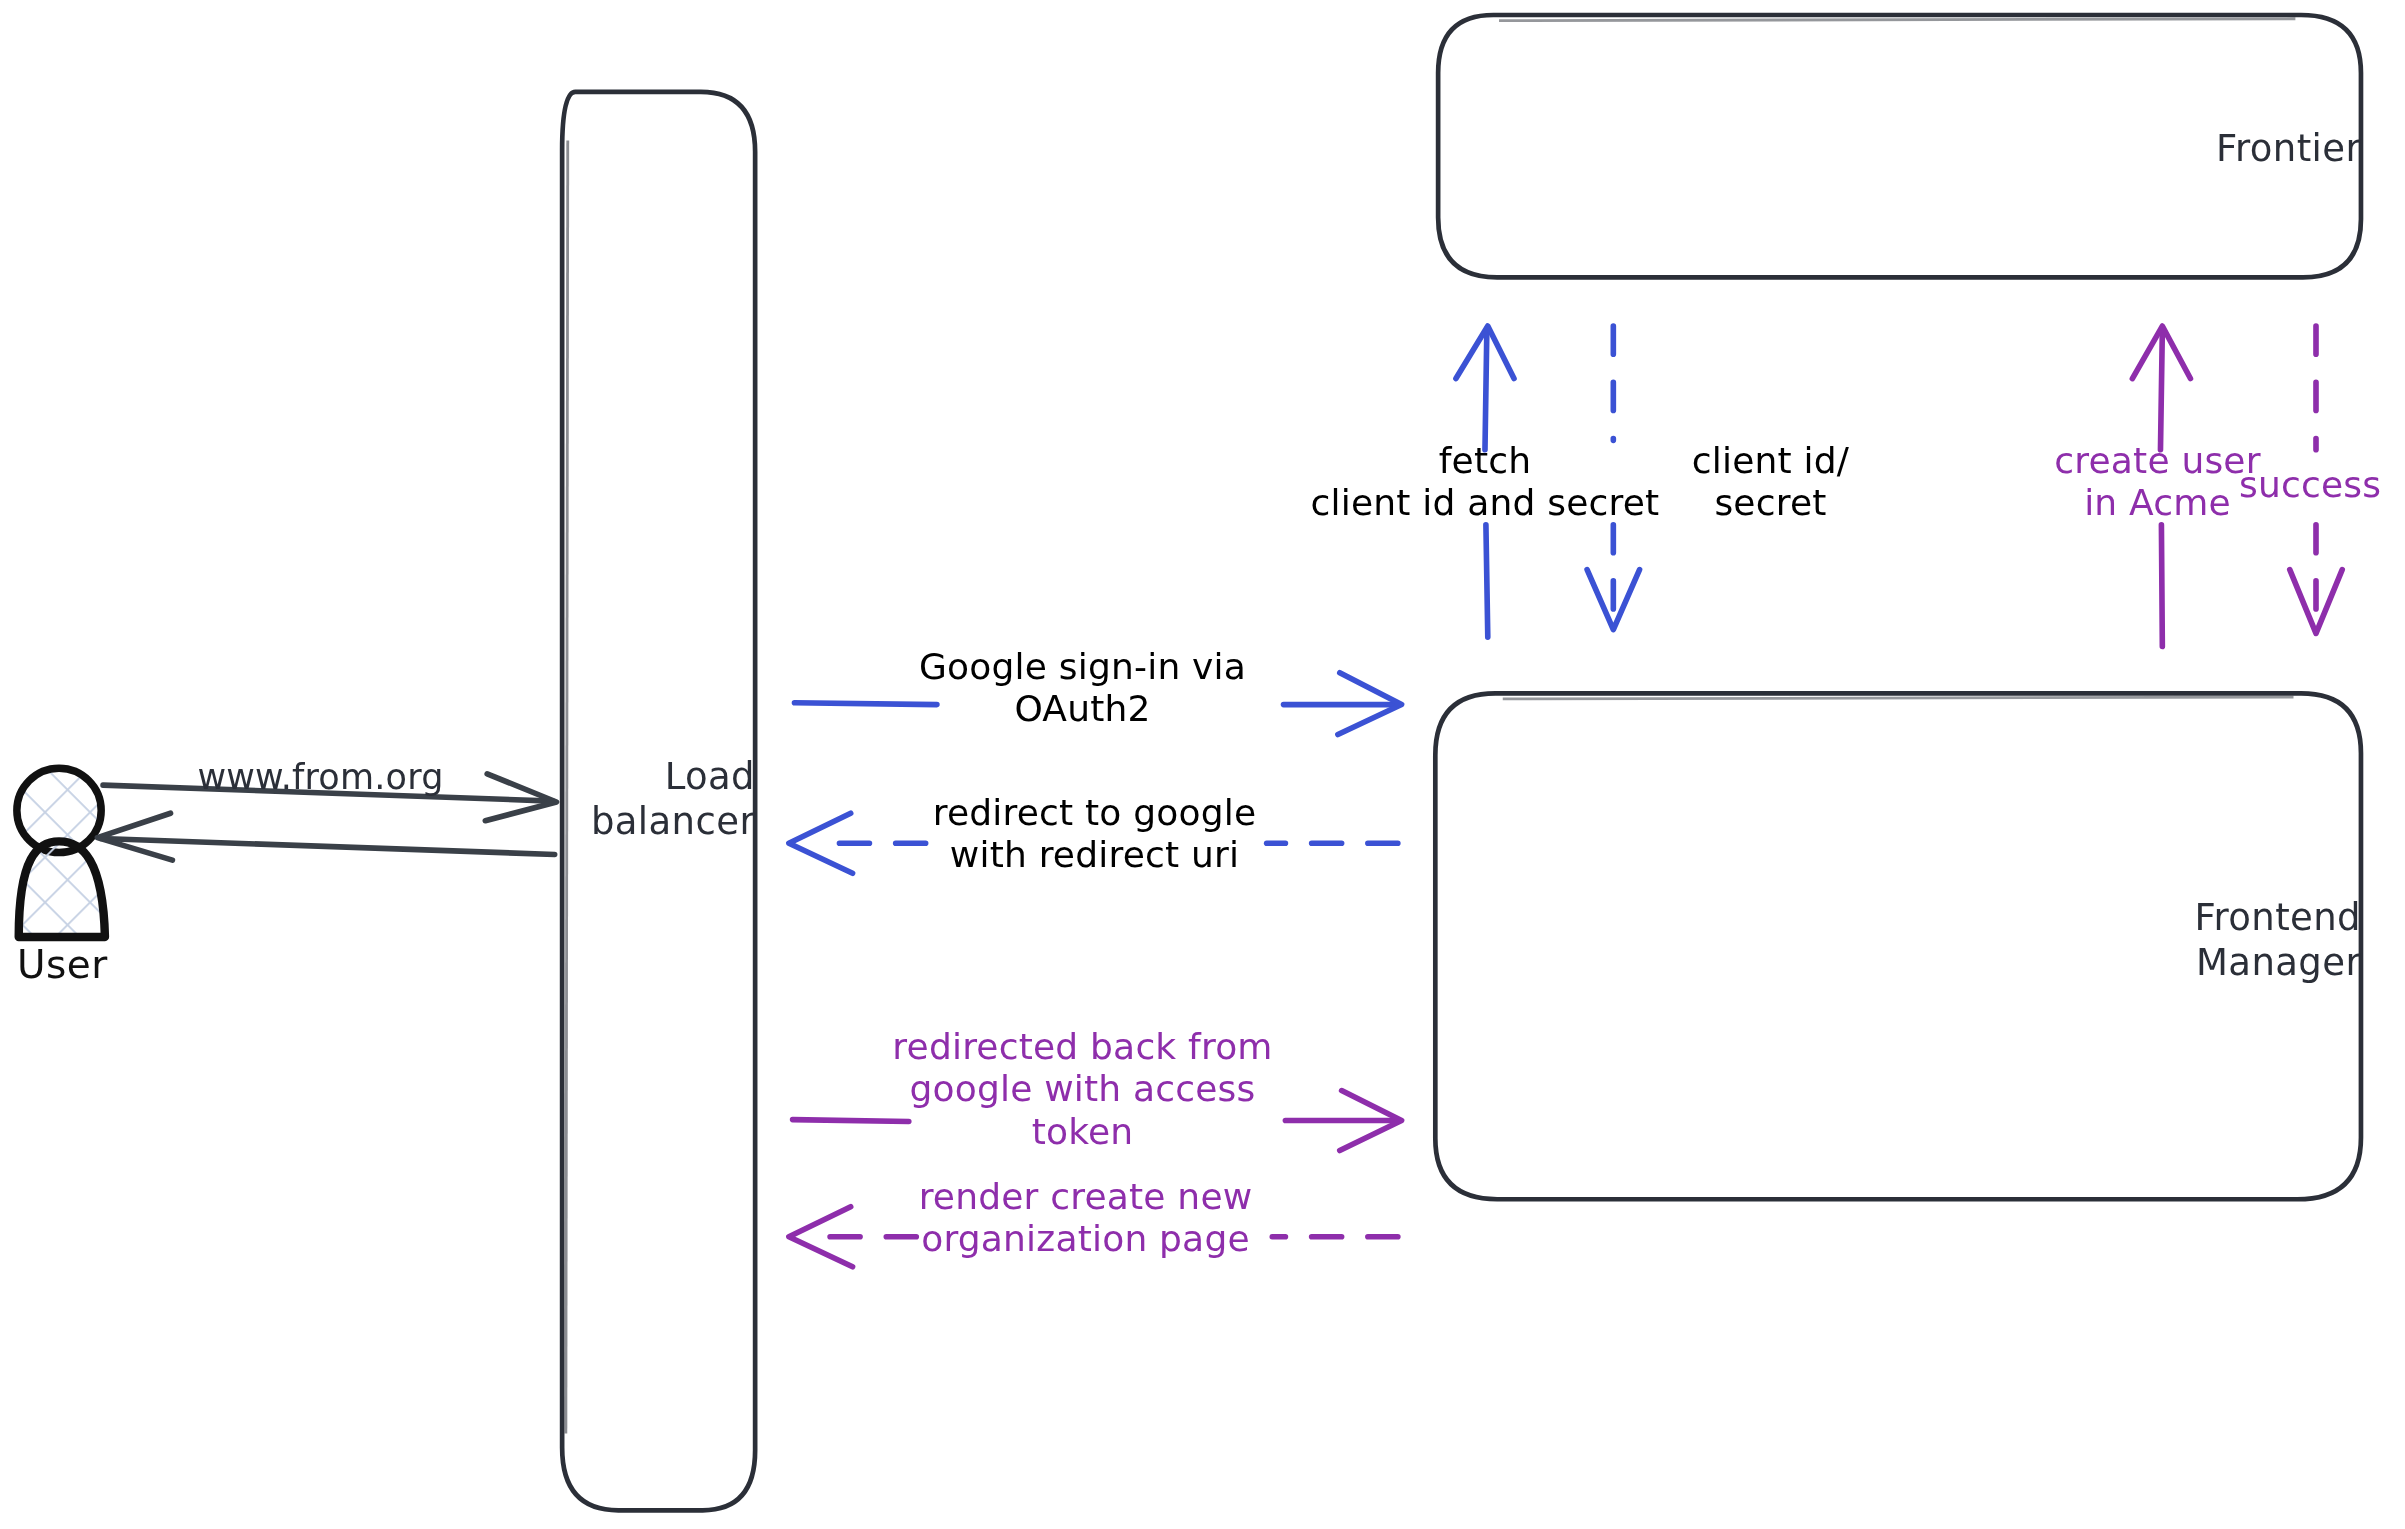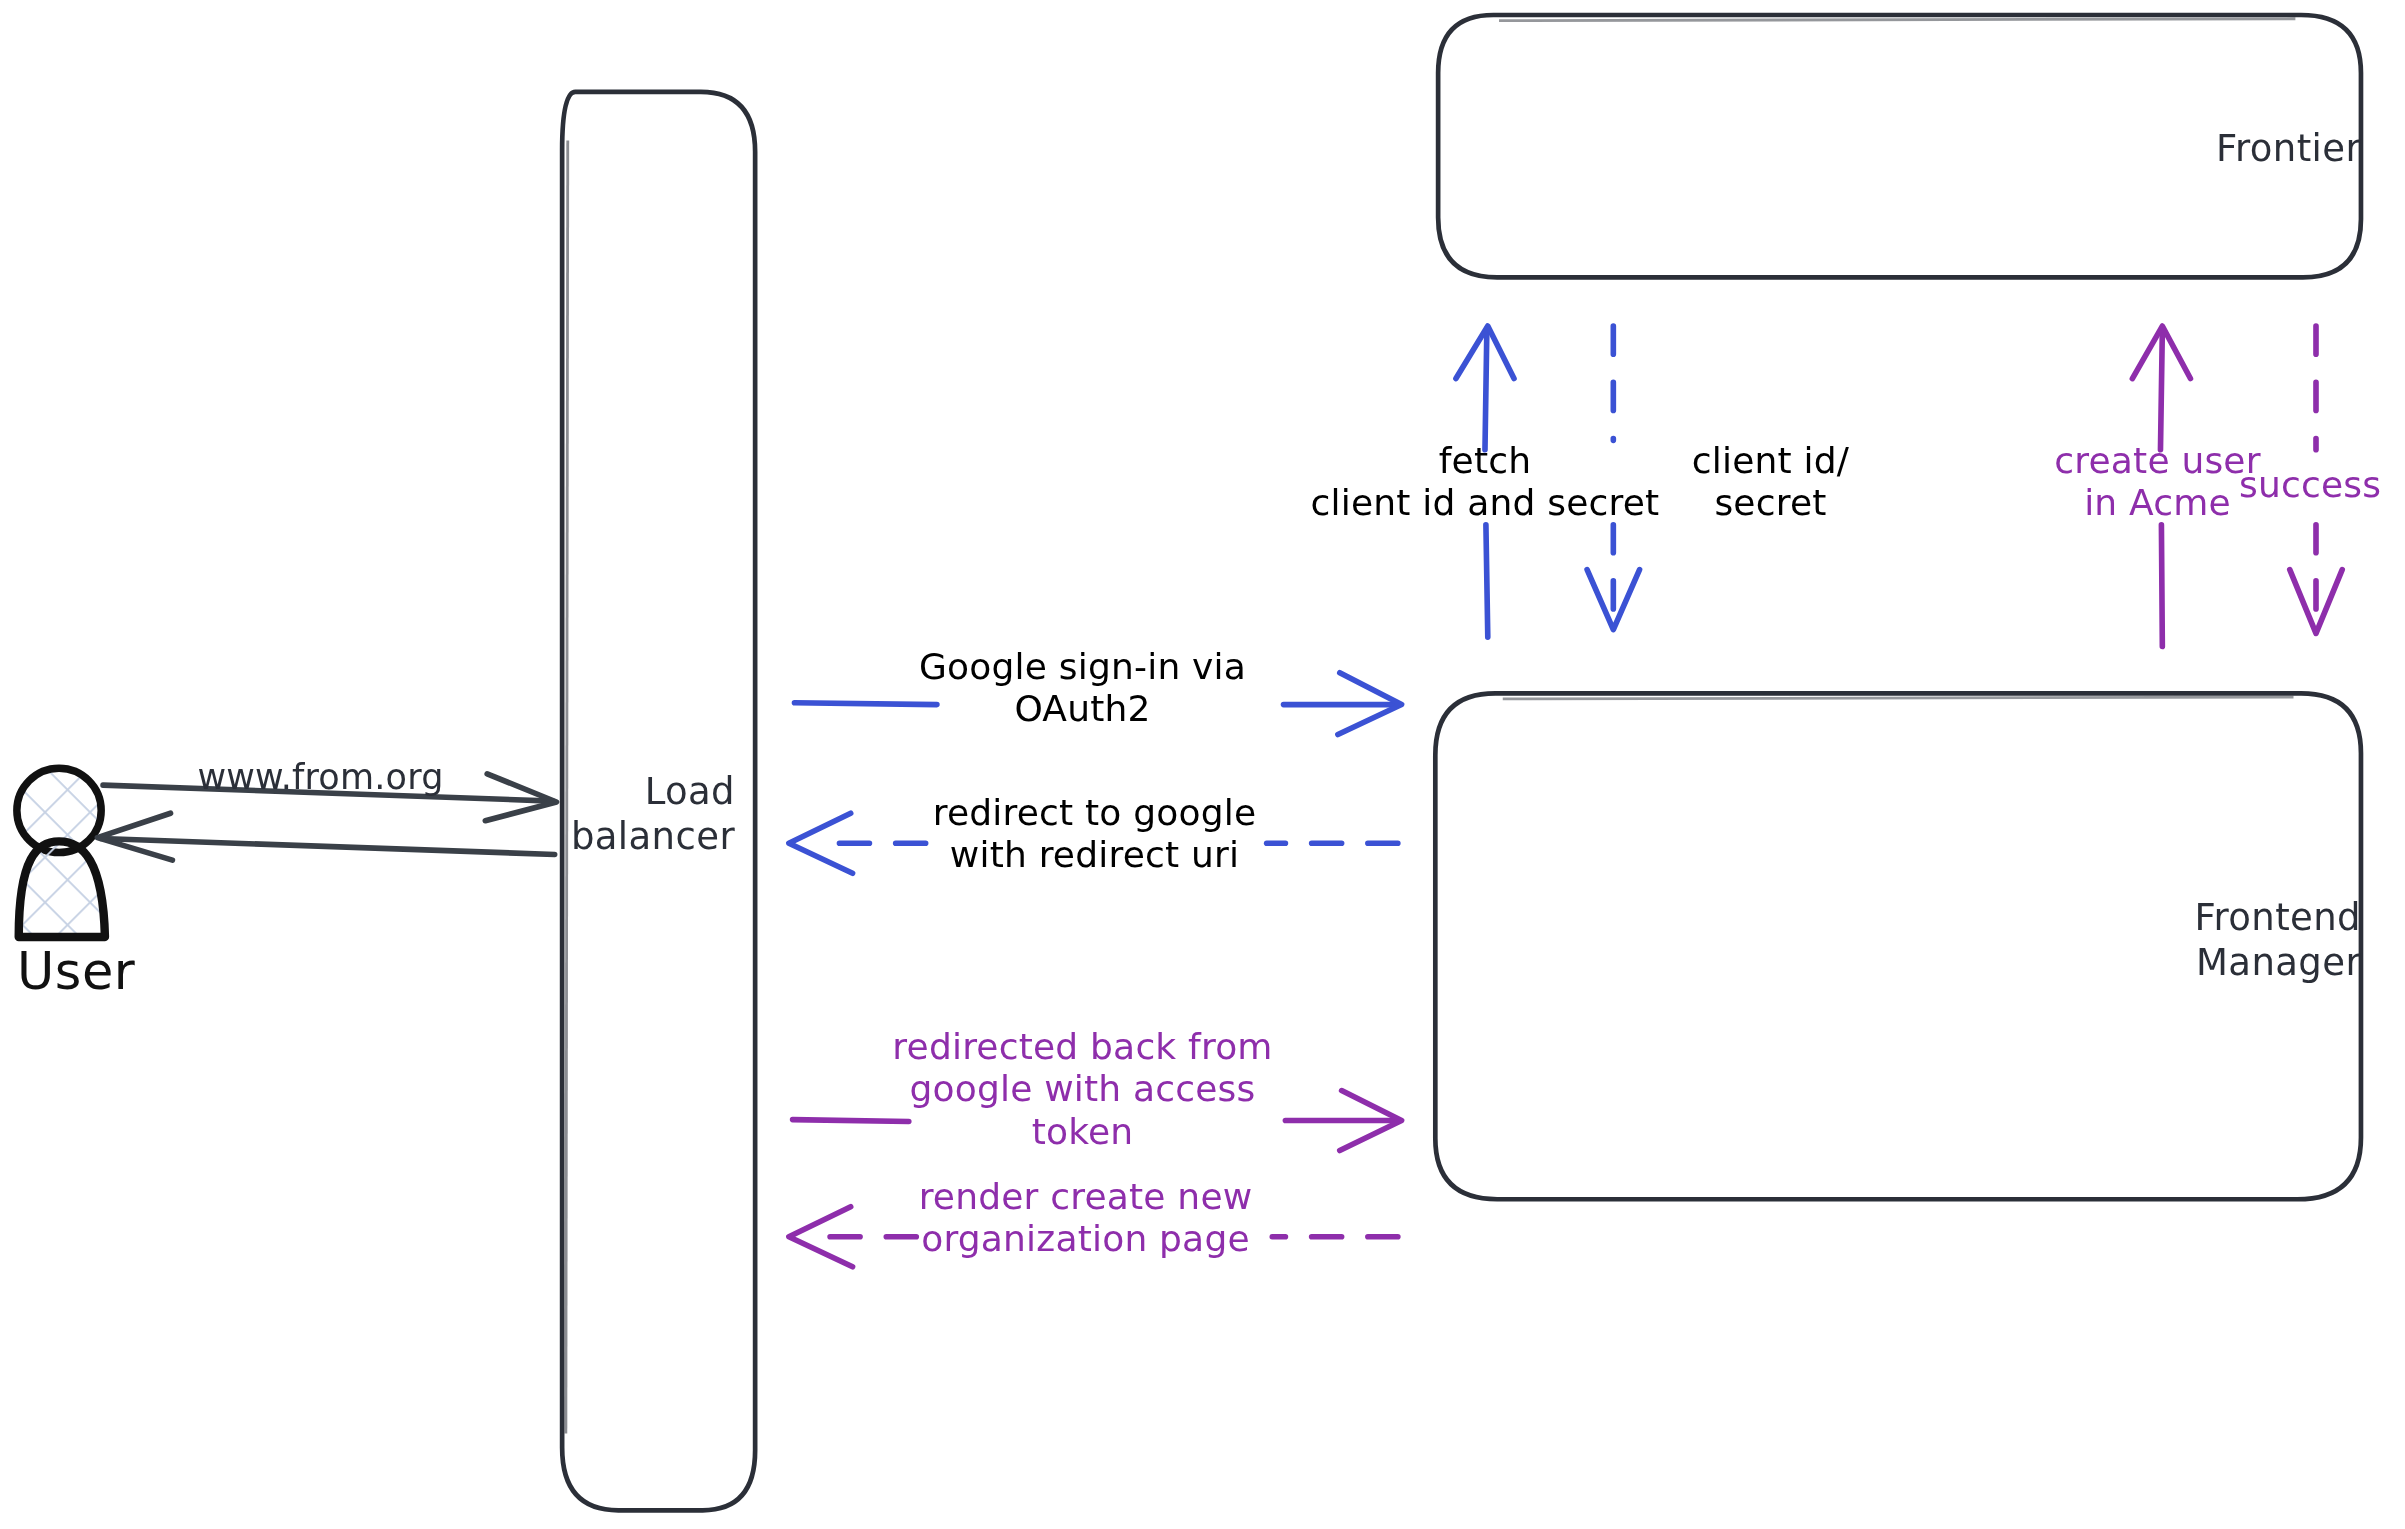--- a/index.html
+++ b/index.html
@@ -40,21 +40,21 @@
     white-space: pre-line;
     letter-spacing: 0.2px;
   }
   .edge-label.blue { color: #000000; }
   .edge-label.purple { color: #8e2eab; }
   .edge-label.dark { color: #2b2f38; font-size: 35px; }
   .actor-label {
     position: absolute;
     color: #111111;
     font-family: "DejaVu Sans", sans-serif;
-    font-size: 51px;
+    font-size: 39px;
     letter-spacing: 0.5px;
   }
 </style>
 </head>
 <body>
 
 <svg id="canvas" viewBox="0 0 2567 1633" xmlns="http://www.w3.org/2000/svg">
   <defs>
     <pattern id="hatch" width="34" height="34" patternUnits="userSpaceOnUse" patternTransform="rotate(45)">
       <line x1="0" y1="0" x2="0" y2="34" stroke="#c7d2e4" stroke-width="4"></line>
@@ -136,21 +136,21 @@
 
   <g stroke="#8e2eab" fill="none">
     <path d="M 1492 1320 L 1358 1320" stroke-width="6" stroke-linecap="round" stroke-dasharray="32 28"></path>
     <path d="M 978 1320 L 880 1320" stroke-width="6" stroke-linecap="round" stroke-dasharray="32 28"></path>
     <path d="M 908 1288 L 842 1320 L 910 1352" stroke-width="6" stroke-linejoin="round" stroke-linecap="round"></path>
   </g>
 </svg>
 
 <div class="actor-label" style="left: 17px; top: 942px;">User</div>
 
-<div class="node-label" style="left: 542px; top: 754px; width: 193px; margin-top: 15px;">Load
+<div class="node-label" style="left: 562px; top: 754px; width: 193px;">Load
 balancer</div>
 
 <div class="node-label" style="left: 1438px; top: 126px; width: 923px;">Frontier</div>
 
 <div class="node-label" style="left: 1435px; top: 895px; width: 926px;">Frontend
 Manager</div>
 
 <div class="edge-label dark" style="left: 180px; top: 757px; width: 281px;">www.from.org</div>
 
 <div class="edge-label blue" style="left: 895px; top: 646px; width: 375px;">Google sign-in via

